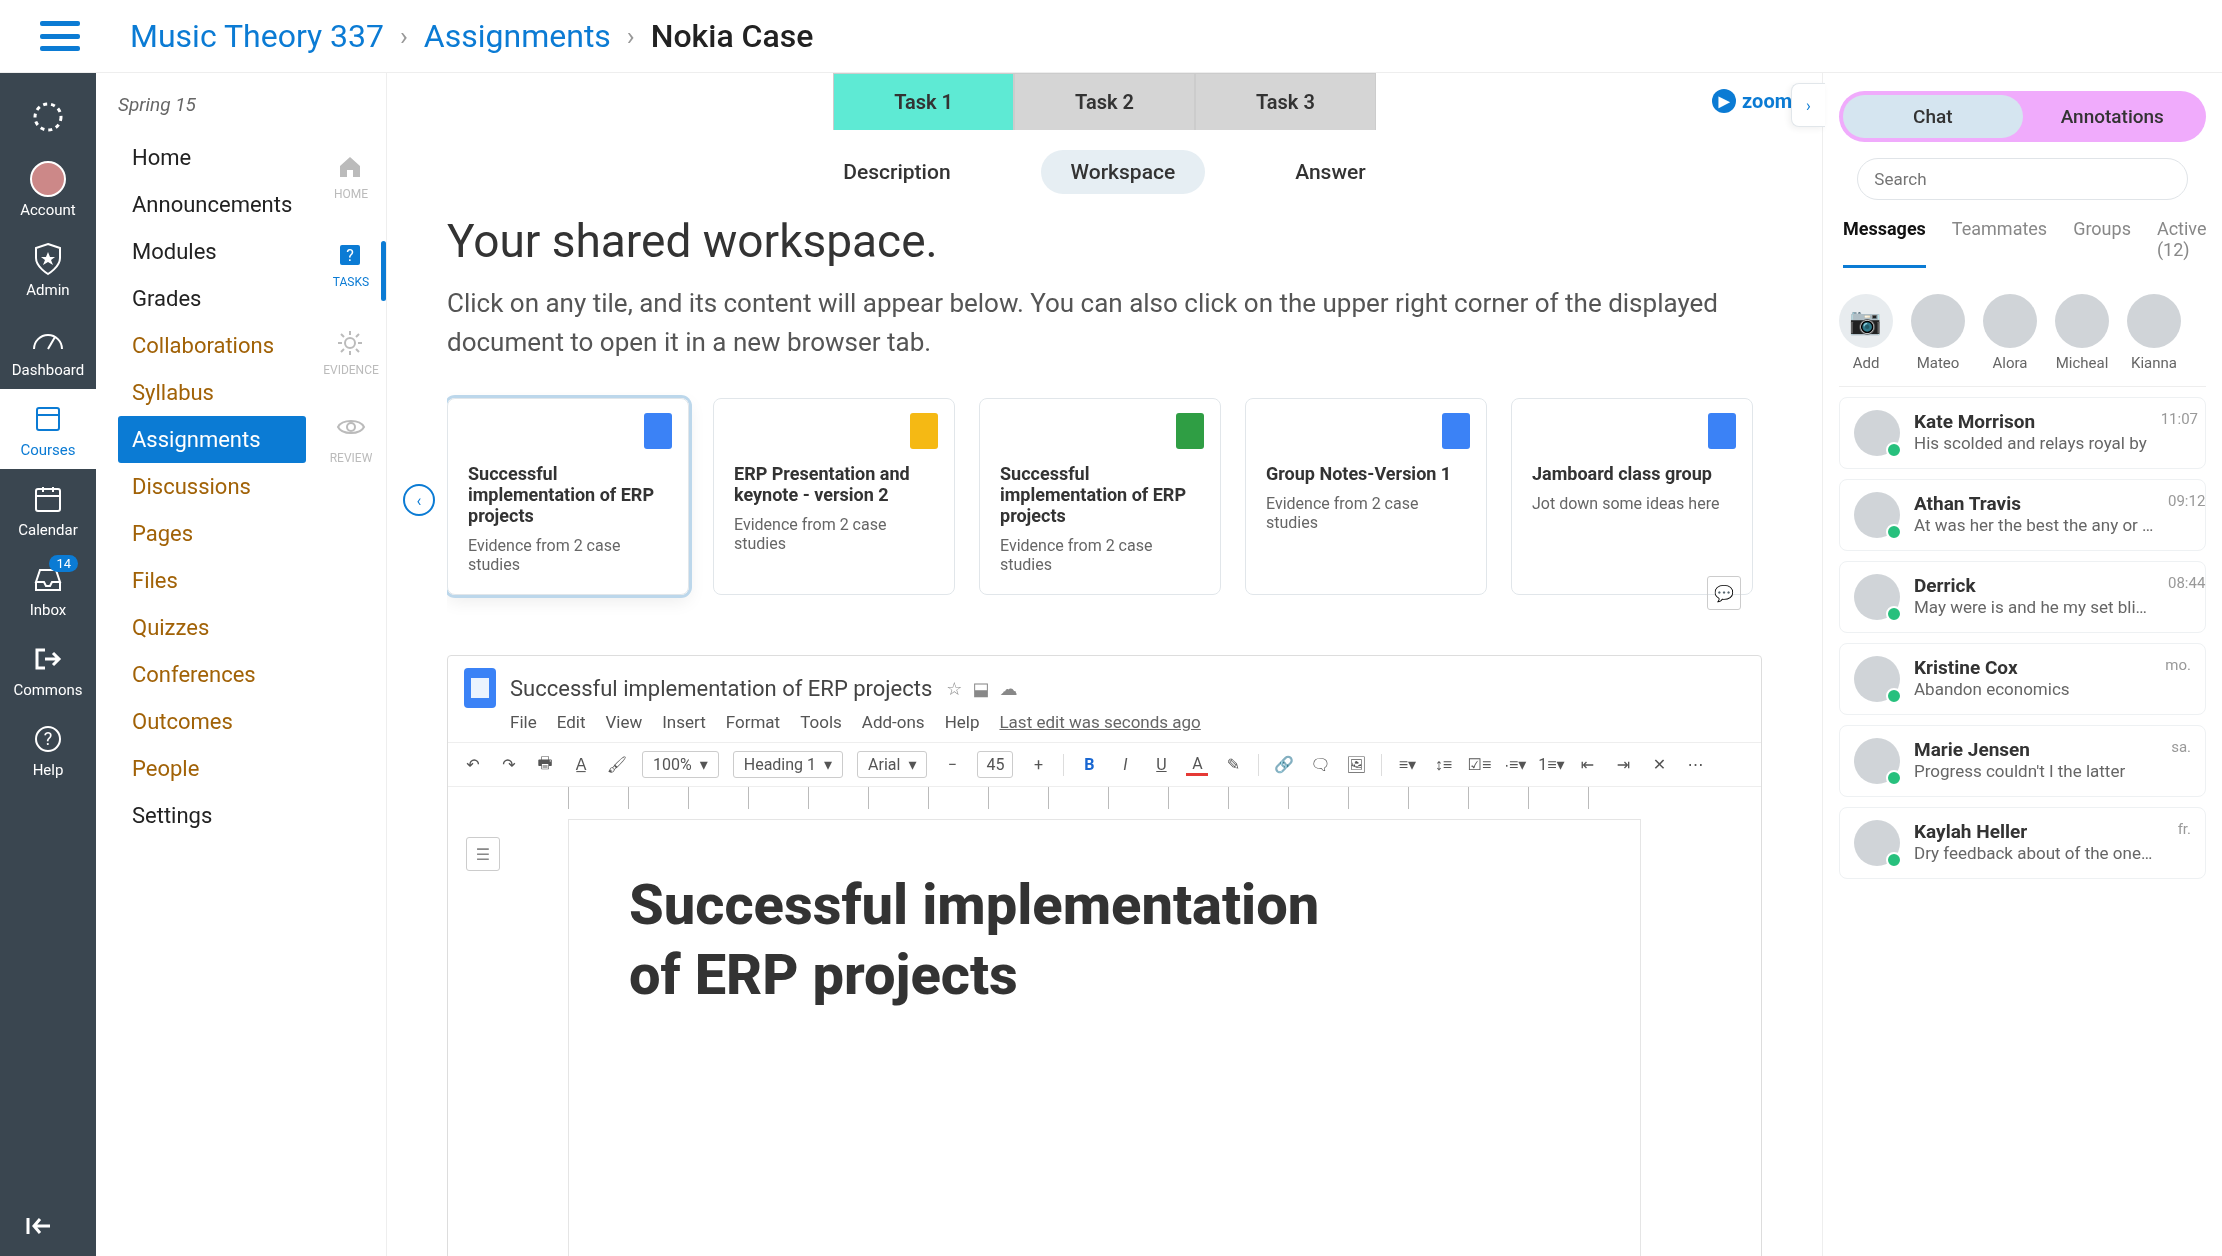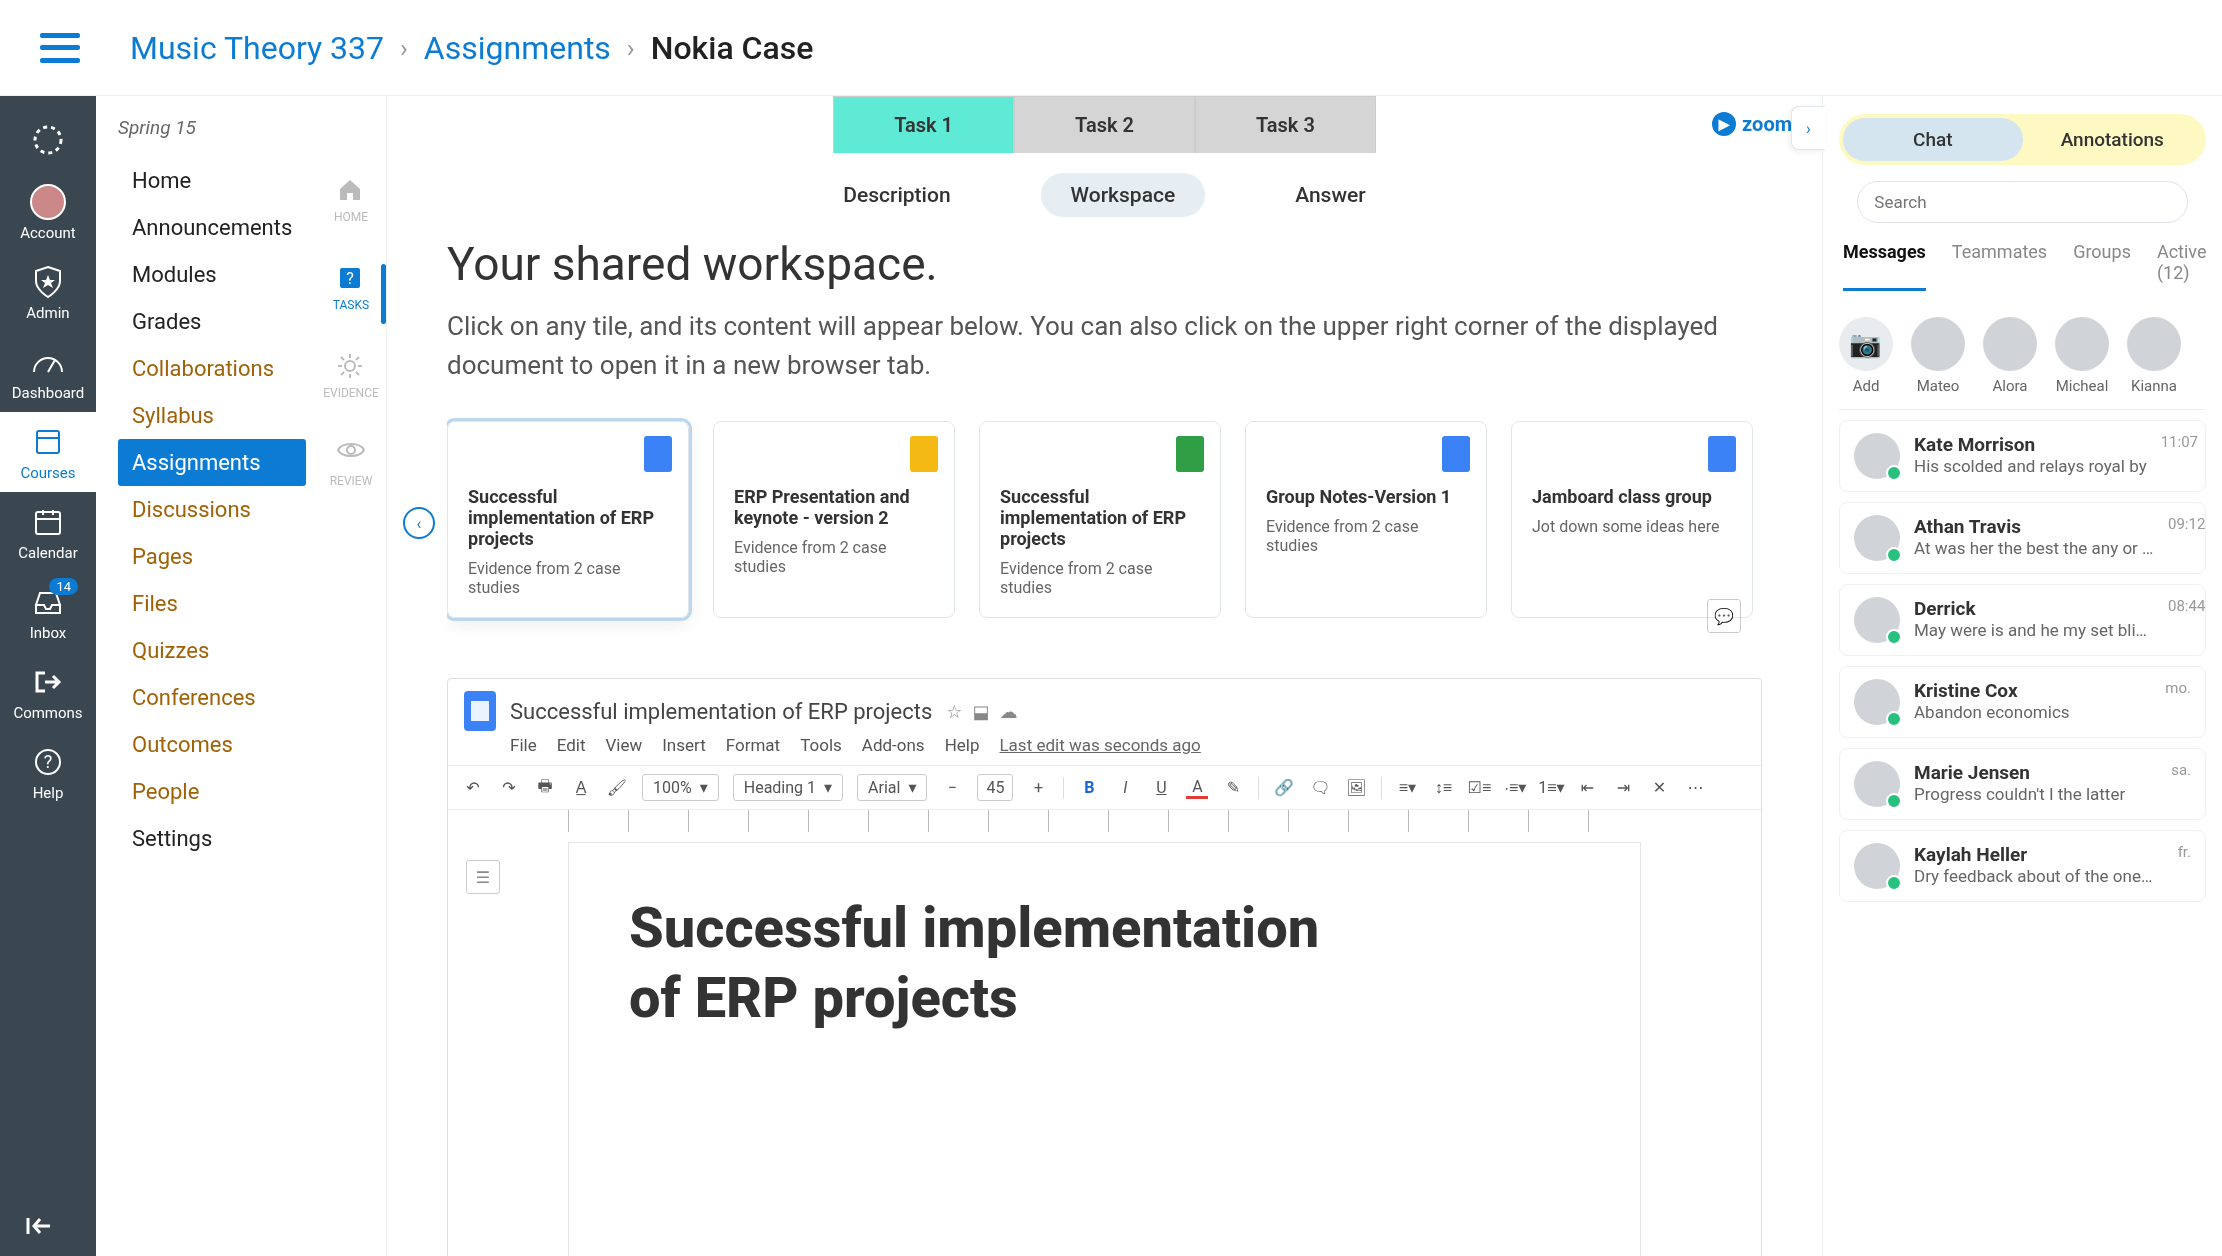--- a/index.html
+++ b/index.html
@@ -1,20 +1,20 @@
 <!DOCTYPE html>
 <html><head>
 <meta charset="utf-8">
 <style>
 * { margin:0; padding:0; box-sizing:border-box; font-family:-apple-system,BlinkMacSystemFont,"Segoe UI",Roboto,Helvetica,Arial,sans-serif; }
 body { background:#fff; color:#333; overflow:hidden; width:2222px; height:1256px; transform-origin:0 0; }
 .app { display:flex; flex-direction:column; height:100%; }
 
 
-.topbar { height:96px; display:flex; align-items:center; padding:0 32px 0 40px; border-bottom:1px solid #eee; }
+.topbar { height:73px; display:flex; align-items:center; padding:0 32px 0 40px; border-bottom:1px solid #eee; }
 .hamburger { width:40px; height:30px; display:flex; flex-direction:column; justify-content:space-between; margin-right:50px; cursor:pointer; }
 .hamburger span { height:5px; background:#0b7bd4; border-radius:2px; }
 .crumbs { font-size:32px; display:flex; align-items:center; gap:16px; }
 .crumbs a { color:#0b7bd4; text-decoration:none; }
 .crumbs .sep { color:#999; font-size:26px; }
 .crumbs .current { color:#222; font-weight:500; }
 
 
 .mainrow { display:flex; flex:1; overflow:hidden; }
 
@@ -79,21 +79,21 @@
 .doc-tb-btn { width:22px; height:22px; display:flex; align-items:center; justify-content:center; cursor:pointer; }
 .ruler { height:22px; background:repeating-linear-gradient(90deg,#bbb 0,#bbb 1px,transparent 1px,transparent 60px); margin:0 120px; position:relative; }
 .doc-page { margin:10px 120px 0; background:#fff; border:1px solid #e5e5e5; min-height:500px; padding:50px 60px; }
 .doc-h1 { font-size:56px; font-weight:800; line-height:1.25; max-width:700px; }
 .doc-outline-btn { position:absolute; left:16px; width:34px; height:34px; border:1px solid #ccc; border-radius:3px; display:flex; align-items:center; justify-content:center; color:#888; margin-top:-510px; }
 .doc-comment-btn { float:right; width:34px; height:34px; border:1px solid #ccc; border-radius:3px; display:flex; align-items:center; justify-content:center; color:#666; margin:-80px 20px 0 0; }
 
 
 .rpanel { width:400px; border-left:1px solid #eee; display:flex; flex-direction:column; padding:10px 16px 0; position:relative; }
 .rp-collapse { position:absolute; left:-32px; top:10px; width:34px; height:44px; background:#fff; border:1px solid #e1e6ea; border-right:none; border-radius:8px 0 0 8px; display:flex; align-items:center; justify-content:center; color:#0b7bd4; cursor:pointer; box-shadow:-2px 2px 6px rgba(0,0,0,.06); }
-.rp-tabs { display:flex; background:#fef9c3; border-radius:30px; padding:4px; margin:8px 0 16px; }
+.rp-tabs { display:flex; background:#f0abfc; border-radius:30px; padding:4px; margin:8px 0 16px; }
 .rp-tab { flex:1; text-align:center; padding:10px 0; border-radius:26px; font-size:19px; font-weight:500; cursor:pointer; }
 .rp-tab.active { background:#d5e5f0; }
 .search { display:block; width:90%; margin:0 auto 18px; padding:10px 16px; border:1px solid #e0e4e8; border-radius:22px; font-size:17px; color:#888; }
 .rp-subtabs { display:flex; gap:26px; font-size:18px; color:#888; padding:0 4px 8px; }
 .rp-subtabs .st { cursor:pointer; padding-bottom:8px; }
 .rp-subtabs .st.active { color:#111; font-weight:700; border-bottom:3px solid #0b7bd4; }
 .people-row { display:flex; gap:18px; padding:18px 0 14px; border-bottom:1px solid #eee; }
 .person { display:flex; flex-direction:column; align-items:center; gap:6px; font-size:15px; color:#666; cursor:pointer; }
 .avatar { width:54px; height:54px; border-radius:50%; background:#d0d4d8 center/cover; position:relative; }
 .avatar.add { background:#e8ecef; display:flex; align-items:center; justify-content:center; color:#aaa; font-size:26px; }

